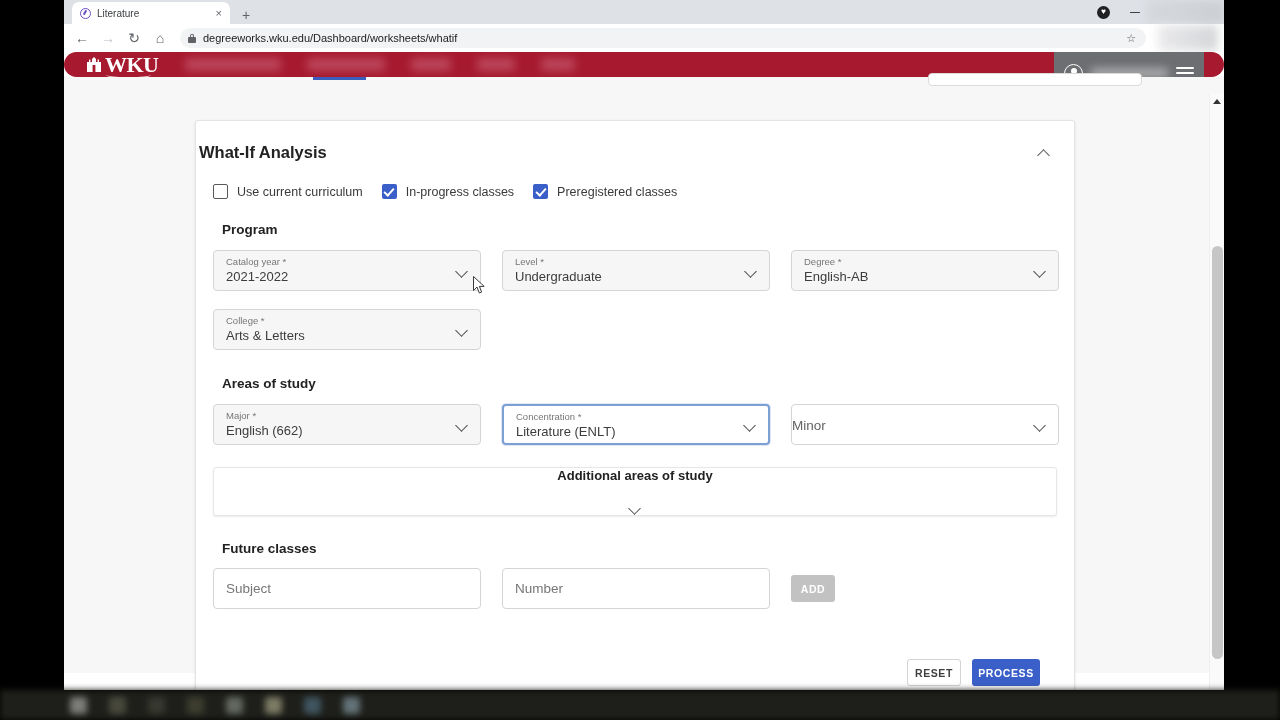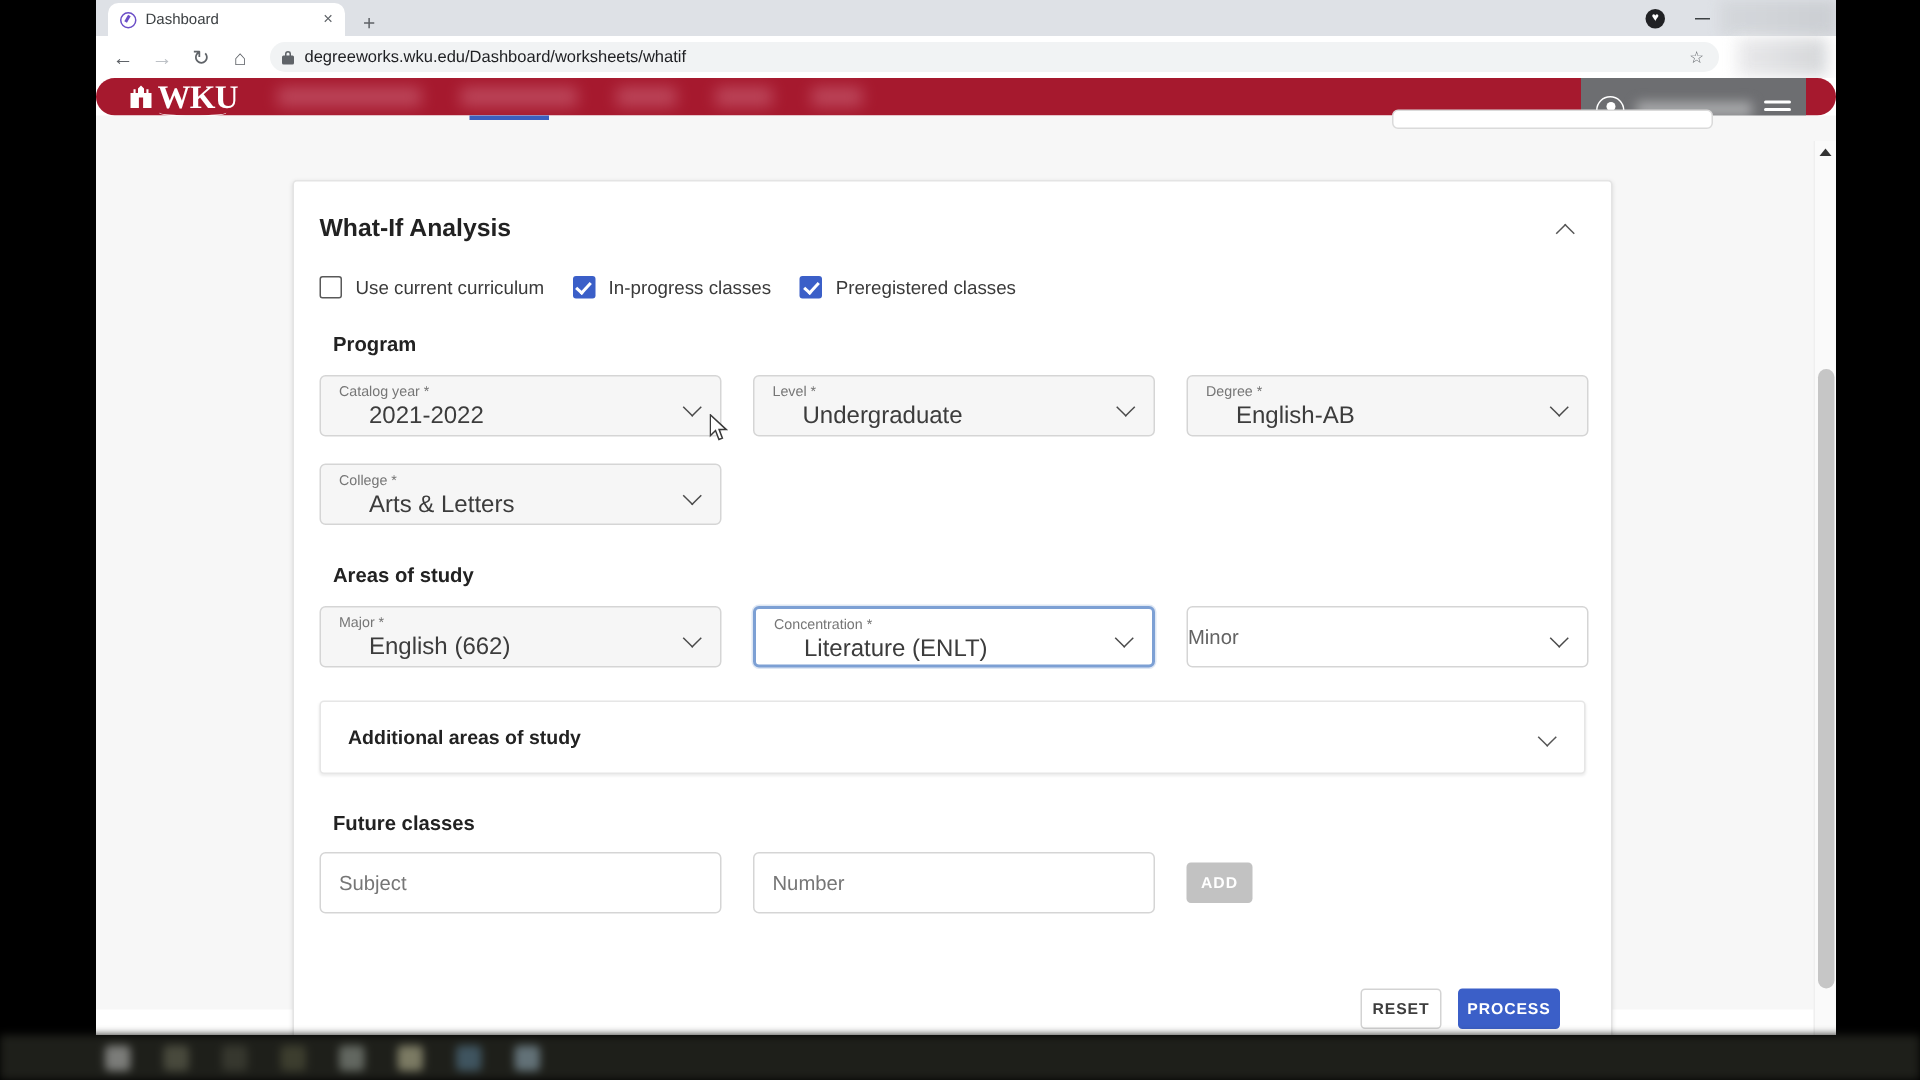--- a/index.html
+++ b/index.html
@@ -166,21 +166,21 @@
   }
 
   #whatif-card {
     position: absolute; left: 131px; top: 43px; width: 880px;
     background: #fff; border: 1px solid #e4e4e4; border-radius: 3px;
     box-shadow: 0 1px 3px rgba(0,0,0,.10);
     padding: 0;
   }
   #card-head {
     display: flex; align-items: center; justify-content: space-between;
-    padding: 22px 24px 0 17px;
+    padding: 22px 24px 0 3px;
   }
   #card-title { font-size: 16.5px; font-weight: 700; color: #222; }
   .chev-up {
     width: 12px; height: 12px; position: relative; cursor: pointer;
   }
   .chev-up::after {
     content:""; position:absolute; left:1px; top:4px; width:8px; height:8px;
     border-left:1.4px solid #555; border-top:1.4px solid #555;
     transform: rotate(45deg);
   }
@@ -221,21 +221,21 @@
     cursor: pointer;
   }
   .sel.filled { background: #f6f6f6; }
   .sel.focused { border: 2px solid #7da0d4; background: #fff; box-shadow: 0 0 0 1px rgba(125,160,212,.25); }
   .sel .flabel {
     position: absolute; left: 12px; top: 5px;
     font-size: 9.5px; color: #767676; white-space: nowrap;
   }
   .sel .fvalue {
     position: absolute; left: 12px; top: 18px;
-    font-size: 16px; color: #3c3c3c; white-space: nowrap; margin-left: 20px;
+    font-size: 13px; color: #3c3c3c; white-space: nowrap;
   }
   .sel .fplaceholder {
     position: absolute; left: 0; top: 50%; transform: translateY(-50%);
     font-size: 13.5px; color: #636363;
   }
   .sel .chev {
     position: absolute; right: 13px; top: 50%; margin-top: -4px;
     width: 11px; height: 11px;
   }
   .sel .chev::after {
@@ -320,21 +320,21 @@
 <div id="screen">
 
   <div id="left-black-band"></div>
   <div id="right-black-band"></div>
 
   <div id="browser">
 
     <div id="tabstrip">
       <div class="tab">
         <span class="tab-favicon"></span>
-        <span class="tab-title">Dashboard</span>
+        <span class="tab-title">Literature</span>
         <span class="tab-close">×</span>
       </div>
       <span class="newtab">+</span>
       <div id="win-controls">
         <span class="wc-heart"></span>
         <span class="wc-min"></span>
         <span class="wc-blur"></span>
       </div>
     </div>
 
@@ -450,21 +450,21 @@
               <span class="flabel">Concentration *</span>
               <span class="fvalue">Literature (ENLT)</span>
               <span class="chev"></span>
             </div>
             <div class="sel">
               <span class="fplaceholder">Minor</span>
               <span class="chev"></span>
             </div>
           </div>
 
-          <div id="addl-panel" style="margin-top:22px;">
+          <div id="addl-panel" style="margin-top:22px;flex-direction:column;">
             <span id="addl-label">Additional areas of study</span>
             <span class="chev-down-sm"></span>
           </div>
 
           <div class="section-title" style="margin-top:25px;">Future classes</div>
 
           <div class="field-row" style="margin-top:12px; align-items:center;">
             <input class="txtin" type="text" placeholder="Subject" style="">
             <input class="txtin" type="text" placeholder="Number" style="">
             <button id="add-btn">ADD</button>

